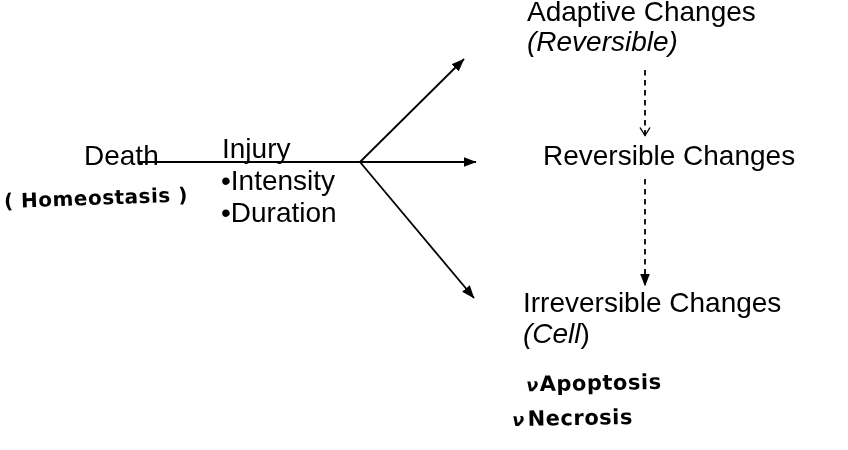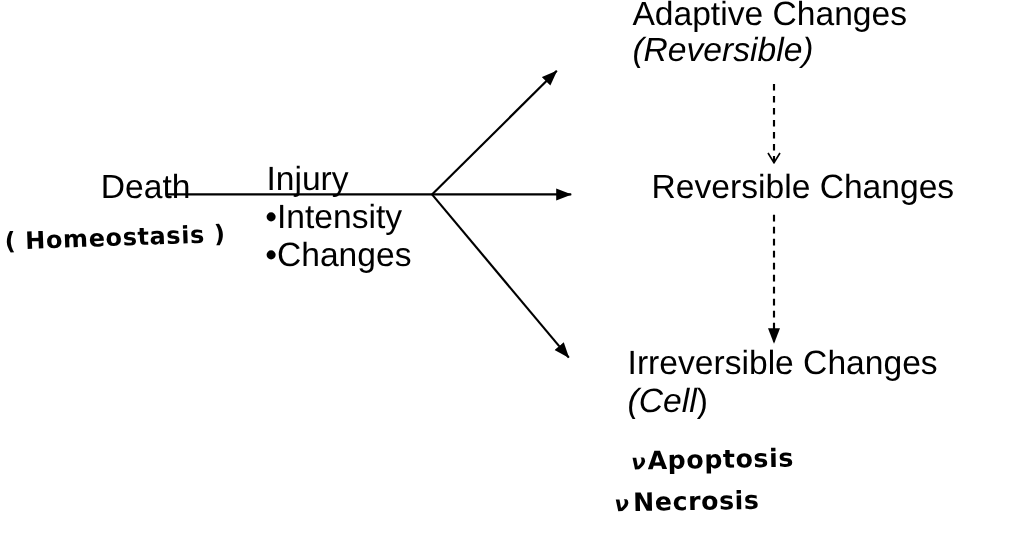--- a/index.html
+++ b/index.html
@@ -94,21 +94,21 @@
   </svg>
 
   <div class="t print cell-label">Death</div>
 
   <div class="t hand homeo">( Homeostasis )</div>
 
   <div class="t print injury-label">Injury</div>
 
   <div class="t print bullet-1">•Intensity</div>
 
-  <div class="t print bullet-2">•Changes</div>
+  <div class="t print bullet-2">•Duration</div>
 
   <div class="t print adaptive-1">Adaptive Changes</div>
 
   <div class="t print italic adaptive-2">(Reversible)</div>
 
   <div class="t print reversible-1">Reversible Changes</div>
 
   <div class="t print irrever-1">Irreversible Changes</div>
 
   <div class="t print irrever-2"><span class="italic">(Cell</span><span>)</span></div>

